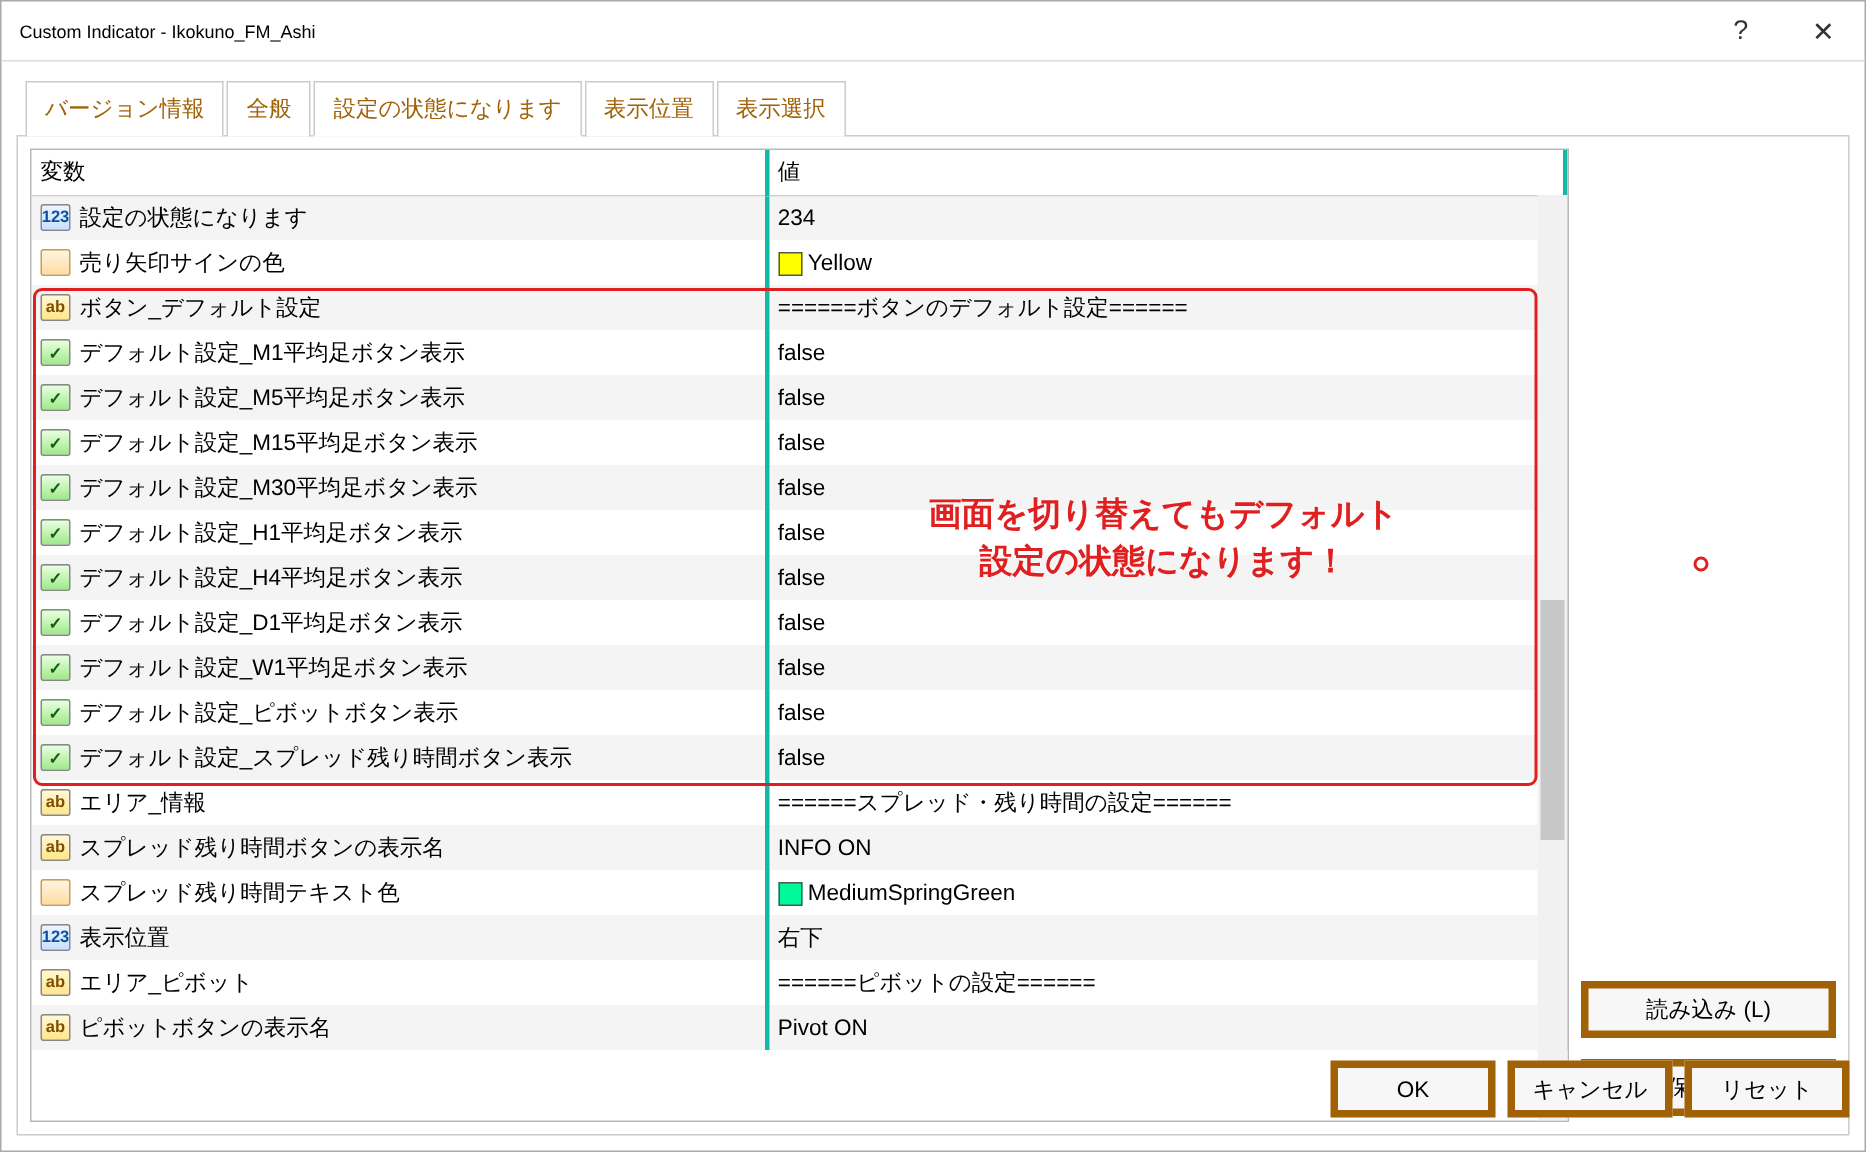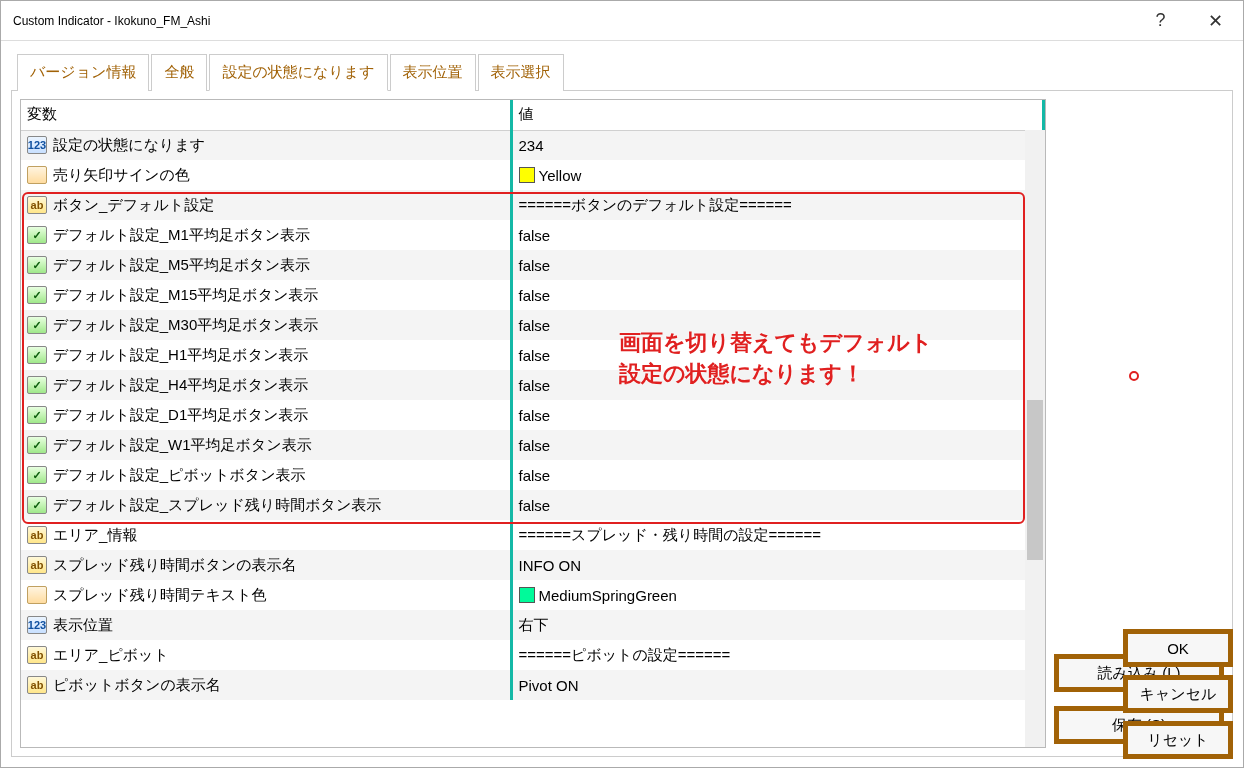--- a/index.html
+++ b/index.html
@@ -20,28 +20,28 @@
 .tbl th { background: #fff; border-bottom: 1px solid #d0d0d0; }
 .tbl tr.odd { background: #f4f4f4; }
 .tbl tr.even { background: #fff; }
 .iconcell { display: flex; align-items: center; gap: 6px; }
 .ico { width: 20px; height: 18px; display: inline-flex; align-items: center; justify-content: center; font-size: 11px; font-weight: bold; border: 1px solid #888; border-radius: 2px; flex-shrink: 0; }
 .ico.num { background: linear-gradient(#eaf4ff, #c8e0ff); color: #1050a0; }
 .ico.str { background: linear-gradient(#fff8d8, #ffe68a); color: #805000; }
 .ico.bool { background: linear-gradient(#e8ffe0, #a0e88a); color: #106010; }
 .ico.clr { background: linear-gradient(#fff4e0, #ffdca0); border-color:#c0a060; }
 .swatch { width: 16px; height: 16px; border: 1px solid #555; display: inline-block; margin-right: 4px; vertical-align: -3px; }
-.valcell { display:flex; align-items:flex-start; }
+.valcell { display:flex; align-items:flex-end; }
 .scrollbar { position: absolute; right: 0; top: 30px; bottom: 0; width: 20px; background: #f1f1f1; }
 .scrollthumb { position: absolute; left: 2px; right: 2px; top: 270px; height: 160px; background: #c7c7c7; border-radius: 0; }
 .redbox { position: absolute; left: 1px; right: 20px; top: 92px; height: 332px; border: 2px solid #e02020; border-radius: 6px; pointer-events: none; }
 .annot { position: absolute; left: 598px; top: 228px; color: #e02020; font-weight: 800; font-size: 22px; line-height: 1.4; pointer-events: none; text-shadow: 0 0 2px #fff; }
 .sidebtns { width: 170px; display: flex; flex-direction: column; justify-content: flex-end; gap: 14px; padding-bottom: 4px; }
 .btn { height: 38px; border: 5px solid #a16207; background: #f7f7f7; font-size: 15px; cursor: pointer; display: flex; align-items: center; justify-content: center; }
-.bottombtns { position: absolute; right: 10px; bottom: 8px; display: flex; gap: 8px; flex-direction: column; }
+.bottombtns { position: absolute; right: 10px; bottom: 22px; display: flex; gap: 8px; }
 .bottombtns .btn { width: 110px; }
 .dotwrap { position: absolute; right: 104px; top: 330px; width: 10px; height: 10px; border: 2px solid #e02020; border-radius: 50%; background: #fff; }
 </style>
 </head>
 <body>
 
 <div class="window">
   <div class="titlebar">
     <span class="title">Custom Indicator - Ikokuno_FM_Ashi</span>
     <div class="titlebtns">
@@ -323,21 +323,21 @@
                     <span>Pivot ON</span>
                   </div>
                 </td>
               </tr>
             </tbody>
         </table>
         <div class="scrollbar">
           <div class="scrollthumb"></div>
         </div>
         <div class="redbox"></div>
-        <div class="annot" id="annot" style="white-space: pre;">画面を切り替えてもデフォルト
+        <div class="annot" id="annot" style="white-space: pre; text-align: center;">画面を切り替えてもデフォルト
 設定の状態になります！</div>
       </div>
 
       <div class="sidebtns">
         <div class="btn">読み込み (L)</div>
         <div class="btn">保存 (S)</div>
       </div>
 
     </div>
 

